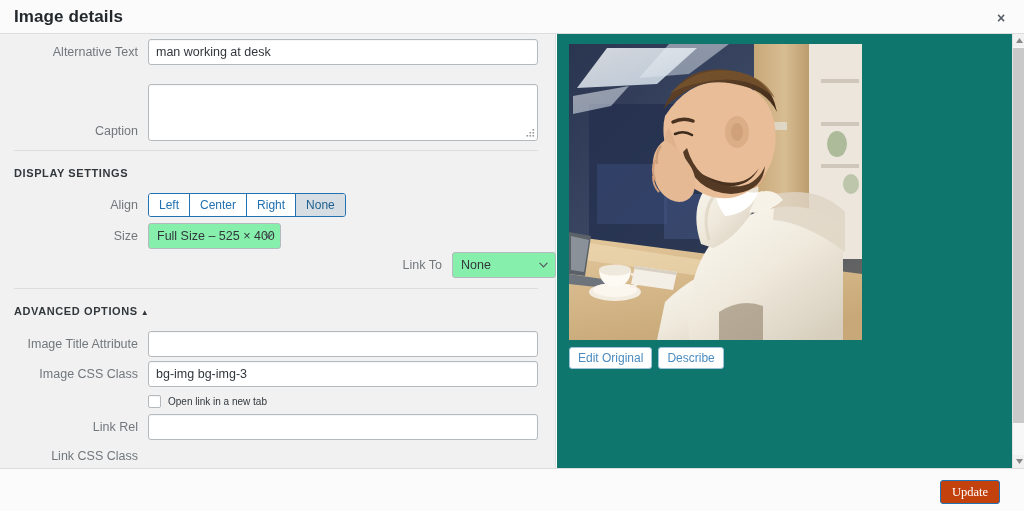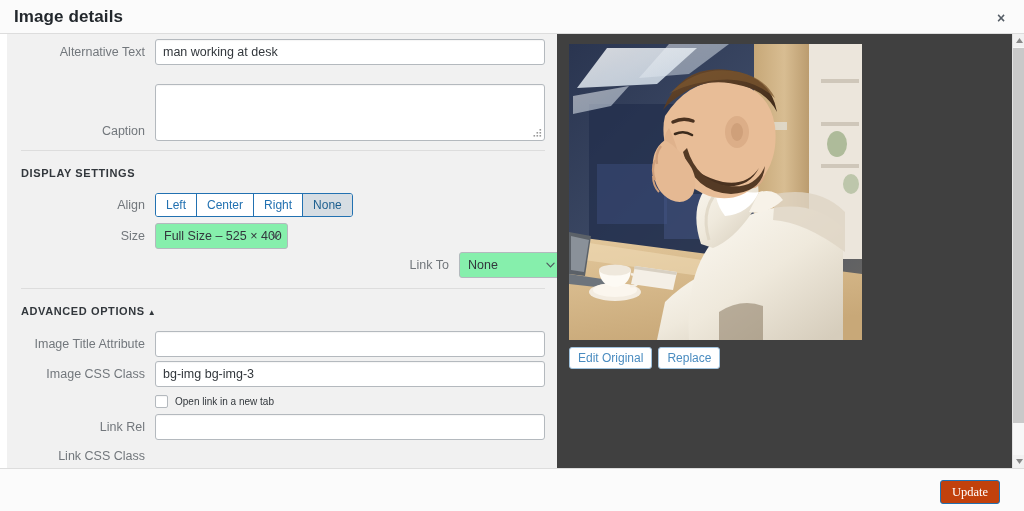--- a/index.html
+++ b/index.html
@@ -62,21 +62,20 @@
 
   
   .settings-col {
     position: absolute;
     top: 0; left: 0;
     width: 556px;
     height: 434px;
     background: #f1f1f1;
     border-right: 1px solid #dddddd;
     padding: 0;
-    margin-left: 7px;
   }
 
   .field-row {
     position: absolute;
     left: 0;
     width: 556px;
     display: flex;
     align-items: flex-start;
   }
   .field-label {
@@ -226,21 +225,21 @@
     line-height: 15px;
     cursor: pointer;
   }
 
   
   .preview-col {
     position: absolute;
     top: 0; left: 557px;
     width: 455px;
     height: 434px;
-    background: #404040;
+    background: #0f766e;
   }
 
   .img-frame {
     position: absolute;
     left: 12px; top: 10px;
     width: 293px; height: 296px;
     overflow: hidden;
     background: #e9e2d8;
   }
   .photo { position: absolute; inset: 0; }
@@ -528,21 +527,21 @@
           <path d="M92,102 q-6,8 -4,18" stroke="#cf9f7b" stroke-width="2.4" fill="none"></path>
           <path d="M86,116 q-4,10 0,20" stroke="#cf9f7b" stroke-width="2.2" fill="none"></path>
           <path d="M84,132 q0,10 6,16" stroke="#cf9f7b" stroke-width="2" fill="none"></path>
 
           <path d="M150,268 q22,-14 44,-6 l0,34 l-44,0 z" fill="#8b7a63" opacity="0.55"></path>
         </svg>
       </div>
 
       <div class="preview-actions">
         <button class="secondary-btn">Edit Original</button>
-        <button class="secondary-btn">Replace</button>
+        <button class="secondary-btn">Describe</button>
       </div>
 
     </div>
   </div>
 
   <div class="scrollbar">
     <div class="sb-arrow up">
       <svg width="7" height="5" viewBox="0 0 7 5">
           <path d="M3.5 0 L7 5 L0 5 Z" fill="#888"></path>
         </svg>

